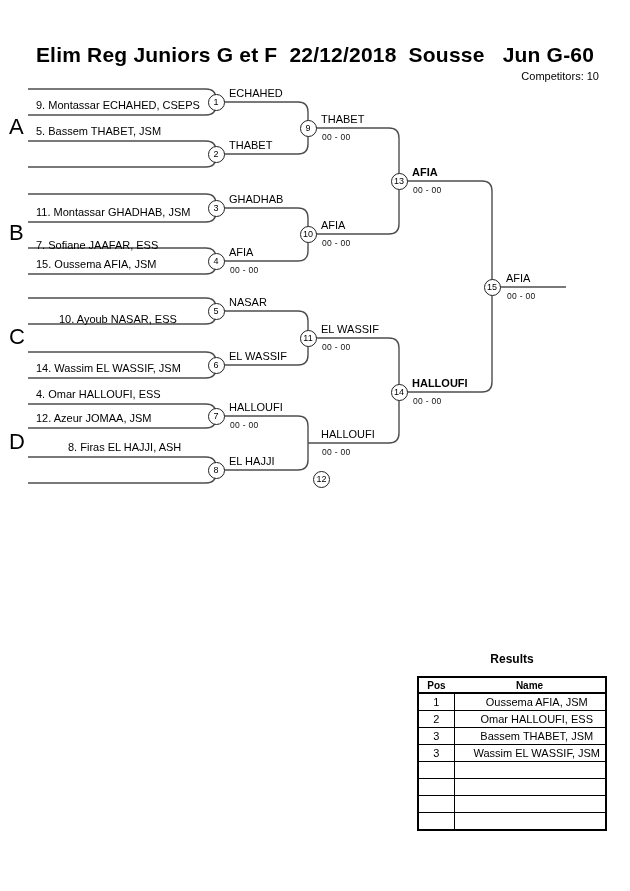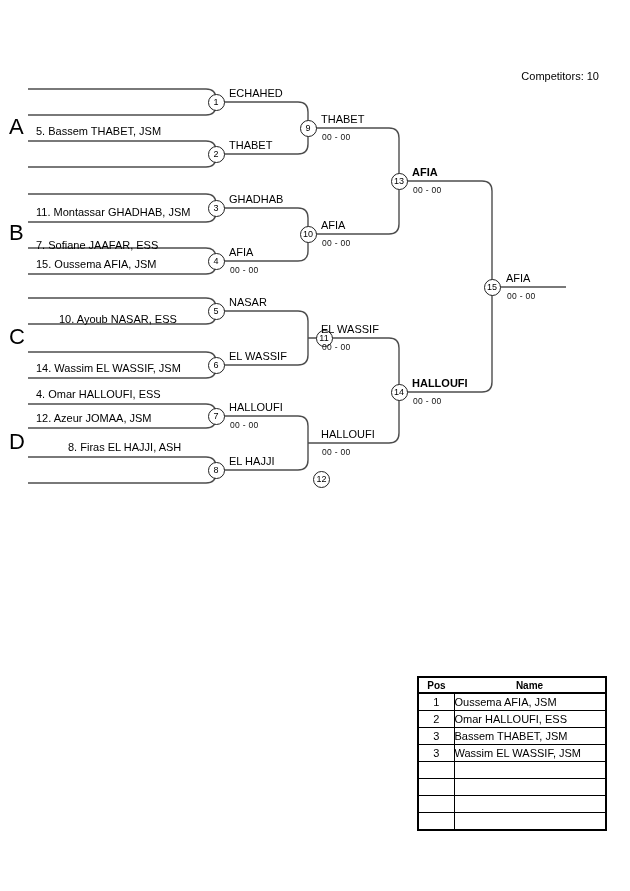--- a/index.html
+++ b/index.html
@@ -35,27 +35,28 @@
     border-collapse:collapse; border:2px solid #000;
     font-size:11px; table-layout:fixed;
   }
   table.results th {
     border-bottom:2px solid #000; border-left:none; border-right:none;
     font-weight:bold; height:14px; padding:0; text-align:center; font-size:10px;
   }
   table.results td { border:1px solid #000; height:16px; padding:0; }
   table.results .col-pos { width:36px; }
   table.results td.pos { text-align:center; }
-  table.results td.name { padding-left:0; }
+  table.results td.name { padding-left:14px;text-align:center; }
 </style>
 </head>
 <body>
 
 <div class="page">
 
+  <div class="title">Elim Reg Juniors G et F  22/12/2018  Sousse   Jun G-60</div>
   <div class="competitors">Competitors: 10</div>
 
   <svg class="bracket" width="630" height="510" viewBox="0 0 630 510">
 
     <path d="M28 89 H206 Q216 89 216 99 V102"></path>
     <path d="M28 115 H206 Q216 115 216 105 V102"></path>
     <path d="M28 141 H206 Q216 141 216 151 V154"></path>
     <path d="M28 167 H206 Q216 167 216 157 V154"></path>
     <path d="M28 194 H206 Q216 194 216 204 V208"></path>
     <path d="M28 222 H206 Q216 222 216 212 V208"></path>
@@ -88,41 +89,42 @@
     <path d="M399 392 H482 Q492 392 492 382 V287"></path>
 
     <path d="M492 287 H566"></path>
   </svg>
 
   <div class="section-letter" style="top:114px;">A</div>
   <div class="section-letter" style="top:220px;">B</div>
   <div class="section-letter" style="top:324px;">C</div>
   <div class="section-letter" style="top:429px;">D</div>
 
+  <div class="slot-name" style="left:36px; top:99px;">9. Montassar ECHAHED, CSEPS</div>
   <div class="slot-name" style="left:36px; top:125px;">5. Bassem THABET, JSM</div>
   <div class="slot-name" style="left:36px; top:206px;">11. Montassar GHADHAB, JSM</div>
   <div class="slot-name" style="left:36px; top:232px;margin-top:7px;">7. Sofiane JAAFAR, ESS</div>
   <div class="slot-name" style="left:36px; top:258px;">15. Oussema AFIA, JSM</div>
   <div class="slot-name" style="left:36px; top:313px;margin-left:23px;">10. Ayoub NASAR, ESS</div>
   <div class="slot-name" style="left:36px; top:362px;">14. Wassim EL WASSIF, JSM</div>
   <div class="slot-name" style="left:36px; top:388px;">4. Omar HALLOUFI, ESS</div>
   <div class="slot-name" style="left:36px; top:412px;">12. Azeur JOMAA, JSM</div>
   <div class="slot-name" style="left:36px; top:441px;margin-left:32px;">8. Firas EL HAJJI, ASH</div>
 
   <div class="circle" style="left:207.5px; top:93.5px;">1</div>
   <div class="circle" style="left:207.5px; top:145.5px;">2</div>
   <div class="circle" style="left:207.5px; top:199.5px;">3</div>
   <div class="circle" style="left:207.5px; top:252.5px;">4</div>
   <div class="circle" style="left:207.5px; top:302.5px;">5</div>
   <div class="circle" style="left:207.5px; top:356.5px;">6</div>
   <div class="circle" style="left:207.5px; top:407.5px;">7</div>
   <div class="circle" style="left:207.5px; top:461.5px;">8</div>
   <div class="circle" style="left:299.5px; top:119.5px;">9</div>
   <div class="circle" style="left:299.5px; top:225.5px;">10</div>
-  <div class="circle" style="left:299.5px; top:329.5px;margin-left:16px;">11</div>
+  <div class="circle" style="left:299.5px; top:329.5px;">11</div>
   <div class="circle" style="left:313px; top:434.5px;margin-top:36px;">12</div>
   <div class="circle" style="left:390.5px; top:172.5px;">13</div>
   <div class="circle" style="left:390.5px; top:383.5px;">14</div>
   <div class="circle" style="left:483.5px; top:278.5px;">15</div>
 
   <div class="win-label" style="left:229px; top:87px;">ECHAHED</div>
   <div class="win-label" style="left:229px; top:139px;">THABET</div>
   <div class="win-label" style="left:229px; top:193px;">GHADHAB</div>
   <div class="win-label" style="left:229px; top:246px;">AFIA</div>
   <div class="win-score" style="left:230px; top:265px;">00 - 00</div>
@@ -139,20 +141,21 @@
   <div class="win-score" style="left:322px; top:342px;">00 - 00</div>
   <div class="win-label" style="left:321px; top:428px;">HALLOUFI</div>
   <div class="win-score" style="left:322px; top:447px;">00 - 00</div>
   <div class="win-label bold" style="left:412px; top:166px;">AFIA</div>
   <div class="win-score" style="left:413px; top:185px;">00 - 00</div>
   <div class="win-label bold" style="left:412px; top:377px;">HALLOUFI</div>
   <div class="win-score" style="left:413px; top:396px;">00 - 00</div>
   <div class="win-label" style="left:506px; top:272px;">AFIA</div>
   <div class="win-score" style="left:507px; top:291px;">00 - 00</div>
 
+  <div class="results-title">Results</div>
   <table class="results">
     <colgroup>
         <col class="col-pos">
         <col>
       </colgroup>
     <thead>
       <tr>
         <th>Pos</th>
         <th>Name</th>
       </tr>

